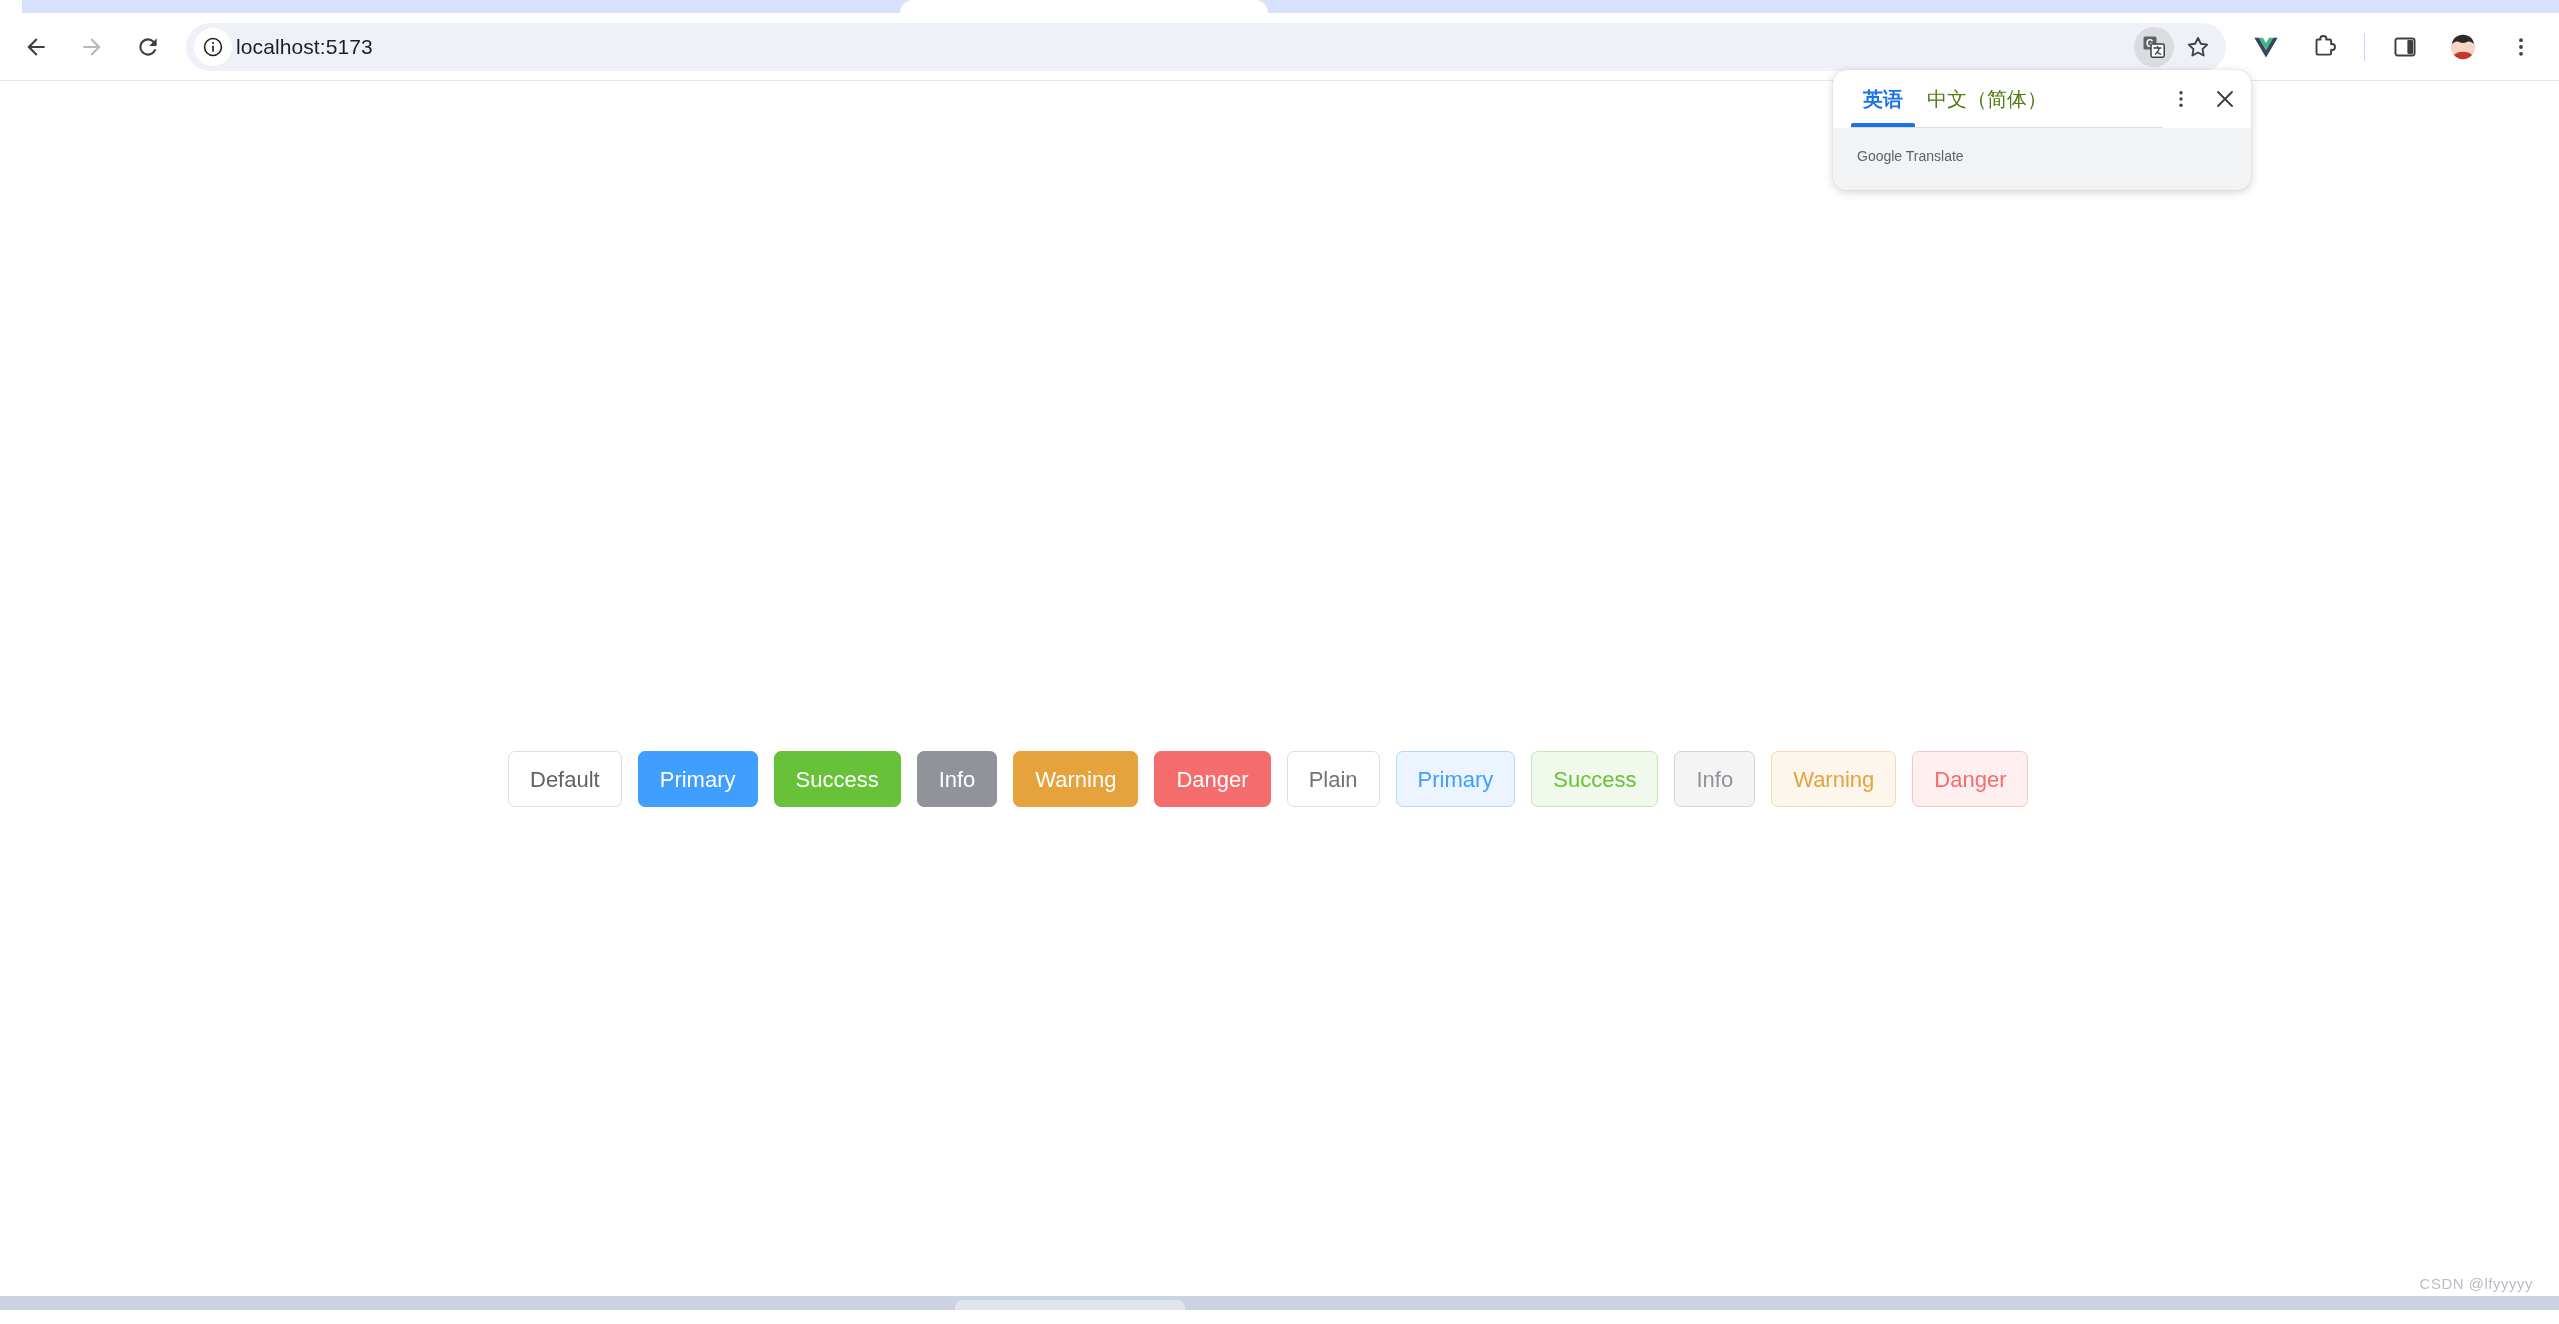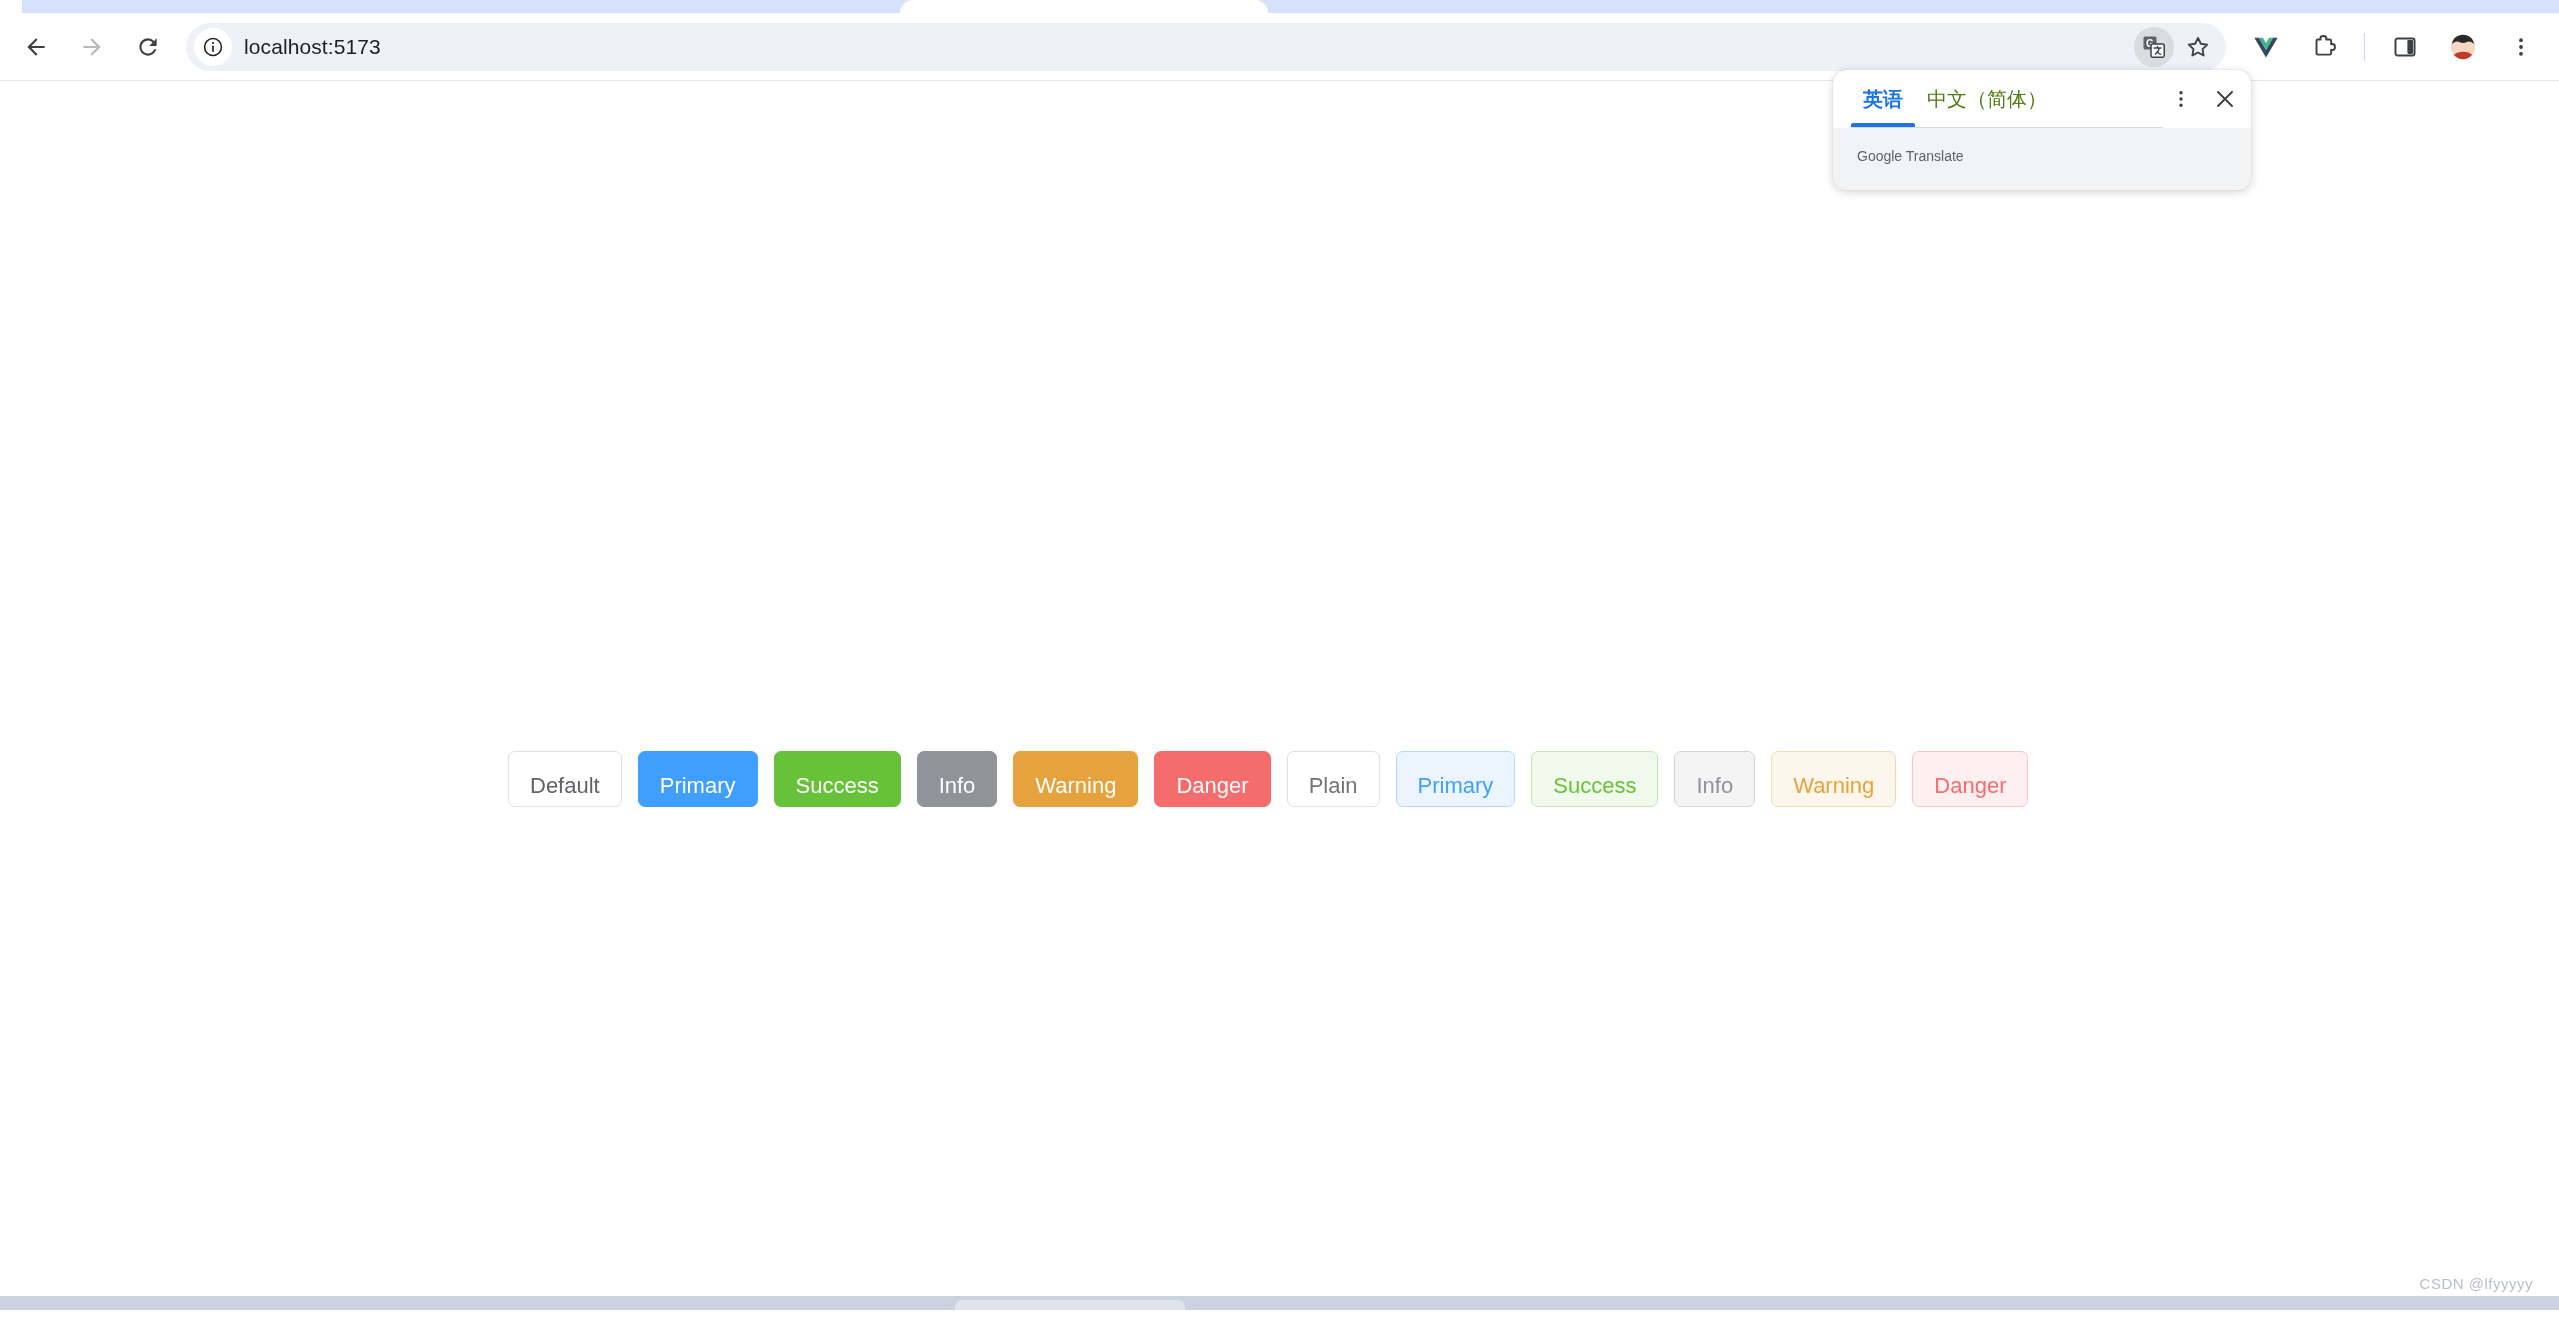--- a/index.html
+++ b/index.html
@@ -84,21 +84,21 @@
   }
   .site-info {
     width: 38px; height: 38px;
     border-radius: 50%;
     background: #ffffff;
     display: flex; align-items: center; justify-content: center;
     flex: 0 0 auto;
     cursor: pointer;
   }
   .url-text {
-    margin-left: 12px;
+    margin-left: 4px;
     font-size: 21px;
     color: #1f1f1f;
     letter-spacing: 0.1px;
     white-space: nowrap;
     flex: 1;
     font-family: "Liberation Sans", sans-serif;
   }
   .omnibox-actions {
     display: flex;
     align-items: center;
@@ -205,21 +205,21 @@
     position: absolute;
     left: 508px;
     top: 670px;
     display: flex;
     align-items: center;
     gap: 0px;
   }
   .el-btn {
     height: 56px;
     min-width: 0;
-    padding: 6px 21px;
+    padding: 0 21px;
     border-radius: 7px;
     font-size: 22px;
     line-height: 56px;
     font-family: "Liberation Sans", sans-serif;
     border: 1px solid transparent;
     cursor: pointer;
     white-space: nowrap;
     margin-right: 16px;
     background: #fff;
     display: inline-block;

